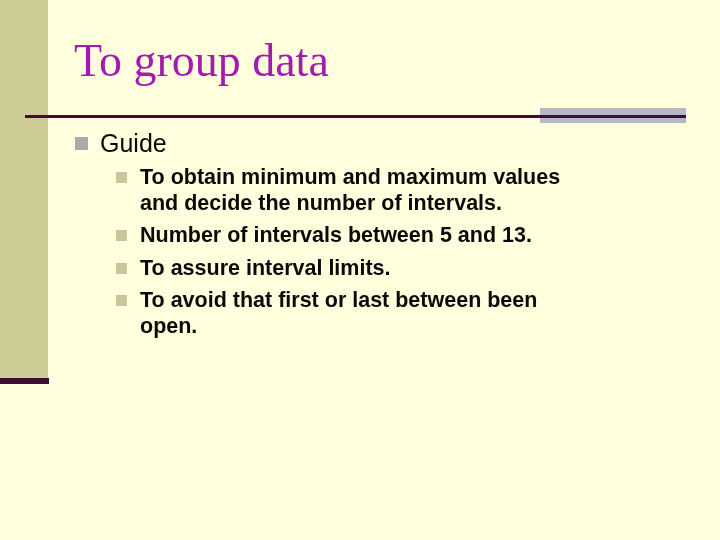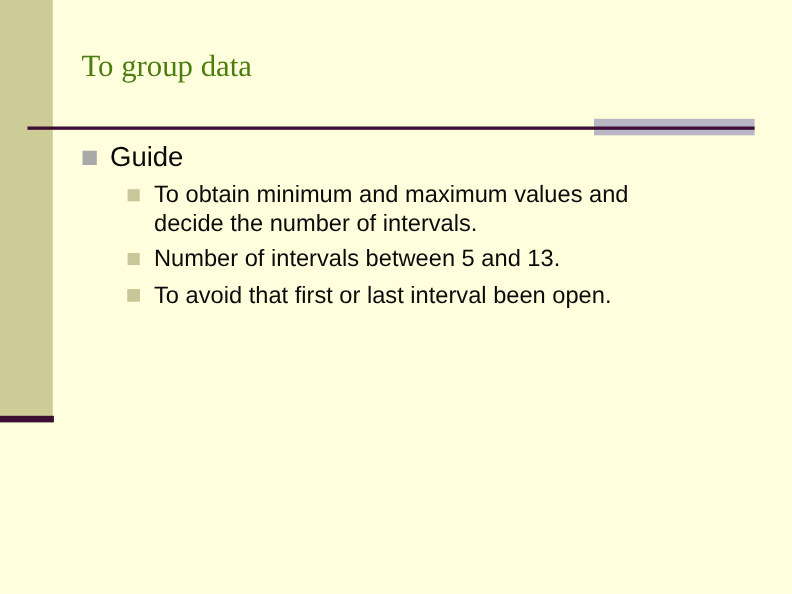--- a/index.html
+++ b/index.html
@@ -40,23 +40,23 @@
     background: #3C0E36;
   }
 
   
   #title {
     position: absolute;
     left: 74px;
     top: 38px;
     width: 600px;
     font-family: "Liberation Serif", "DejaVu Serif", serif;
-    font-size: 28px;
+    font-size: 46px;
     line-height: 46px;
-    color: #4d7c0f;
+    color: #a21caf;
     letter-spacing: 0px;
     white-space: nowrap;
   }
 
   
   #accent-block {
     position: absolute;
     left: 540px;
     top: 108px;
     width: 146px;
@@ -98,20 +98,21 @@
   }
 
   .lvl2 {
     position: relative;
     padding-left: 140px;
     padding-right: 28px;
     margin: 0 0 7px 0;
     font-size: 21.5px;
     line-height: 25.5px;
     color: #0A0A0A;
+    font-weight: bold;
   }
   .lvl2 .bullet {
     position: absolute;
     left: 116px;
     top: 7px;
     width: 11px;
     height: 11px;
     background: #C7C79A;
   }
 
@@ -144,25 +145,26 @@
       <span class="lvl2-text">To obtain minimum and maximum values and decide the number of intervals.</span>
     </div>
 
     <div class="lvl2">
       <span class="bullet"></span>
       <span class="lvl2-text">Number of intervals between 5 and 13.</span>
     </div>
 
     <div class="lvl2">
       <span class="bullet"></span>
+      <span class="lvl2-text">To assure interval limits.</span>
     </div>
 
     <div class="lvl2">
       <span class="bullet"></span>
     </div>
 
     <div class="lvl2">
       <span class="bullet"></span>
-      <span class="lvl2-text">To avoid that first or last interval been open.</span>
+      <span class="lvl2-text">To avoid that first or last between been open.</span>
     </div>
 
   </div>
 </div>
 
 </body></html>

